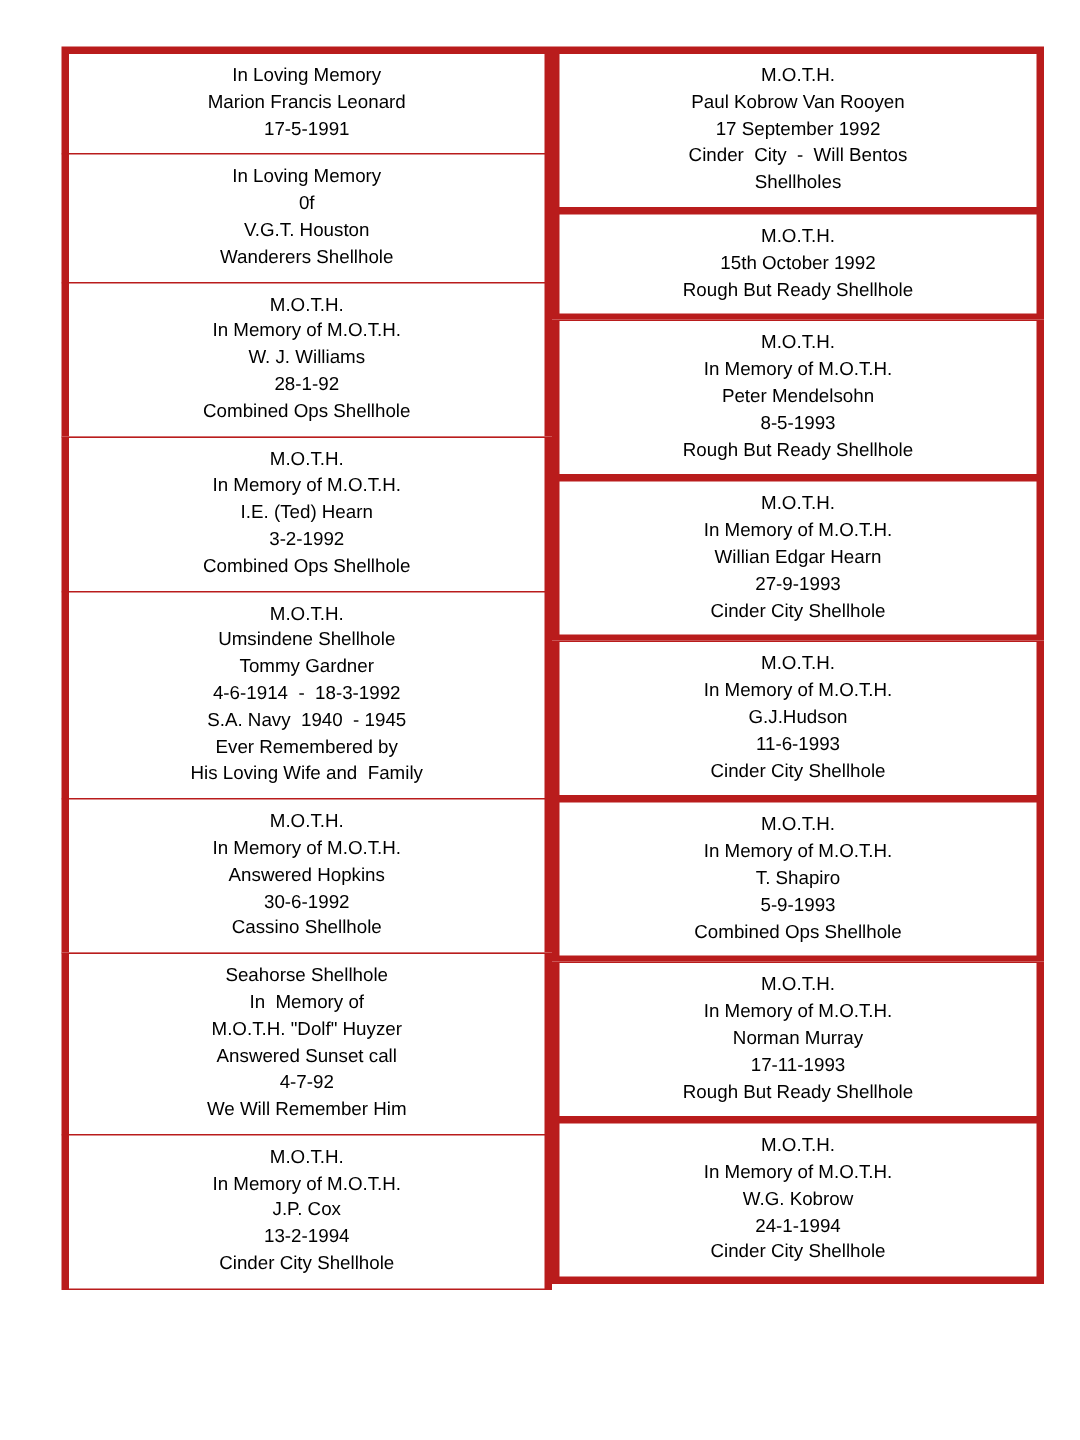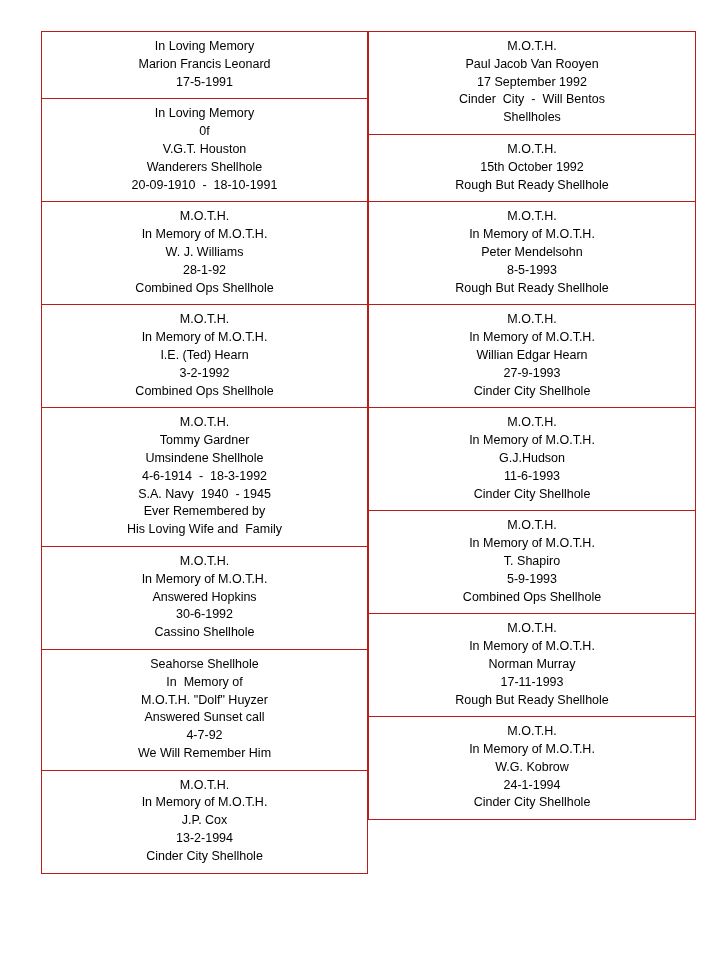--- a/index.html
+++ b/index.html
@@ -34,21 +34,21 @@
     flex-direction: column;
   }
   .column-left {
     width: 327px;
   }
   .column-right {
     width: 328px;
     margin-left: 0px;
   }
   .entry {
-    border: 1px solid #b91c1c;
+    border: 5px solid #b91c1c;
     box-sizing: border-box;
     text-align: center;
     padding: 6px 8px 7px 8px;
     font-size: 12.5px;
     line-height: 17.8px;
     background: #ffffff;
   }
   .column-left .entry {
     border-bottom-width: 1px;
   }
@@ -69,40 +69,39 @@
         <div class="entry">
           <div class="line">In Loving Memory</div>
           <div class="line">Marion Francis Leonard</div>
           <div class="line">17-5-1991</div>
         </div>
         <div class="entry">
           <div class="line">In Loving Memory</div>
           <div class="line">0f</div>
           <div class="line">V.G.T. Houston</div>
           <div class="line">Wanderers Shellhole</div>
-          <div class="line">20-09-1910  -  18-10-1991</div>
         </div>
         <div class="entry">
           <div class="line">M.O.T.H.</div>
           <div class="line">In Memory of M.O.T.H.</div>
           <div class="line">W. J. Williams</div>
           <div class="line">28-1-92</div>
           <div class="line">Combined Ops Shellhole</div>
         </div>
         <div class="entry">
           <div class="line">M.O.T.H.</div>
           <div class="line">In Memory of M.O.T.H.</div>
           <div class="line">I.E. (Ted) Hearn</div>
           <div class="line">3-2-1992</div>
           <div class="line">Combined Ops Shellhole</div>
         </div>
         <div class="entry">
           <div class="line">M.O.T.H.</div>
+          <div class="line">Umsindene Shellhole</div>
           <div class="line">Tommy Gardner</div>
-          <div class="line">Umsindene Shellhole</div>
           <div class="line">4-6-1914  -  18-3-1992</div>
           <div class="line">S.A. Navy  1940  - 1945</div>
           <div class="line">Ever Remembered by</div>
           <div class="line">His Loving Wife and  Family</div>
         </div>
         <div class="entry">
           <div class="line">M.O.T.H.</div>
           <div class="line">In Memory of M.O.T.H.</div>
           <div class="line">Answered Hopkins</div>
           <div class="line">30-6-1992</div>
@@ -120,21 +119,21 @@
           <div class="line">M.O.T.H.</div>
           <div class="line">In Memory of M.O.T.H.</div>
           <div class="line">J.P. Cox</div>
           <div class="line">13-2-1994</div>
           <div class="line">Cinder City Shellhole</div>
         </div>
       </div>
     <div class="column column-right">
         <div class="entry">
           <div class="line">M.O.T.H.</div>
-          <div class="line">Paul Jacob Van Rooyen</div>
+          <div class="line">Paul Kobrow Van Rooyen</div>
           <div class="line">17 September 1992</div>
           <div class="line">Cinder  City  -  Will Bentos</div>
           <div class="line">Shellholes</div>
         </div>
         <div class="entry">
           <div class="line">M.O.T.H.</div>
           <div class="line">15th October 1992</div>
           <div class="line">Rough But Ready Shellhole</div>
         </div>
         <div class="entry">

